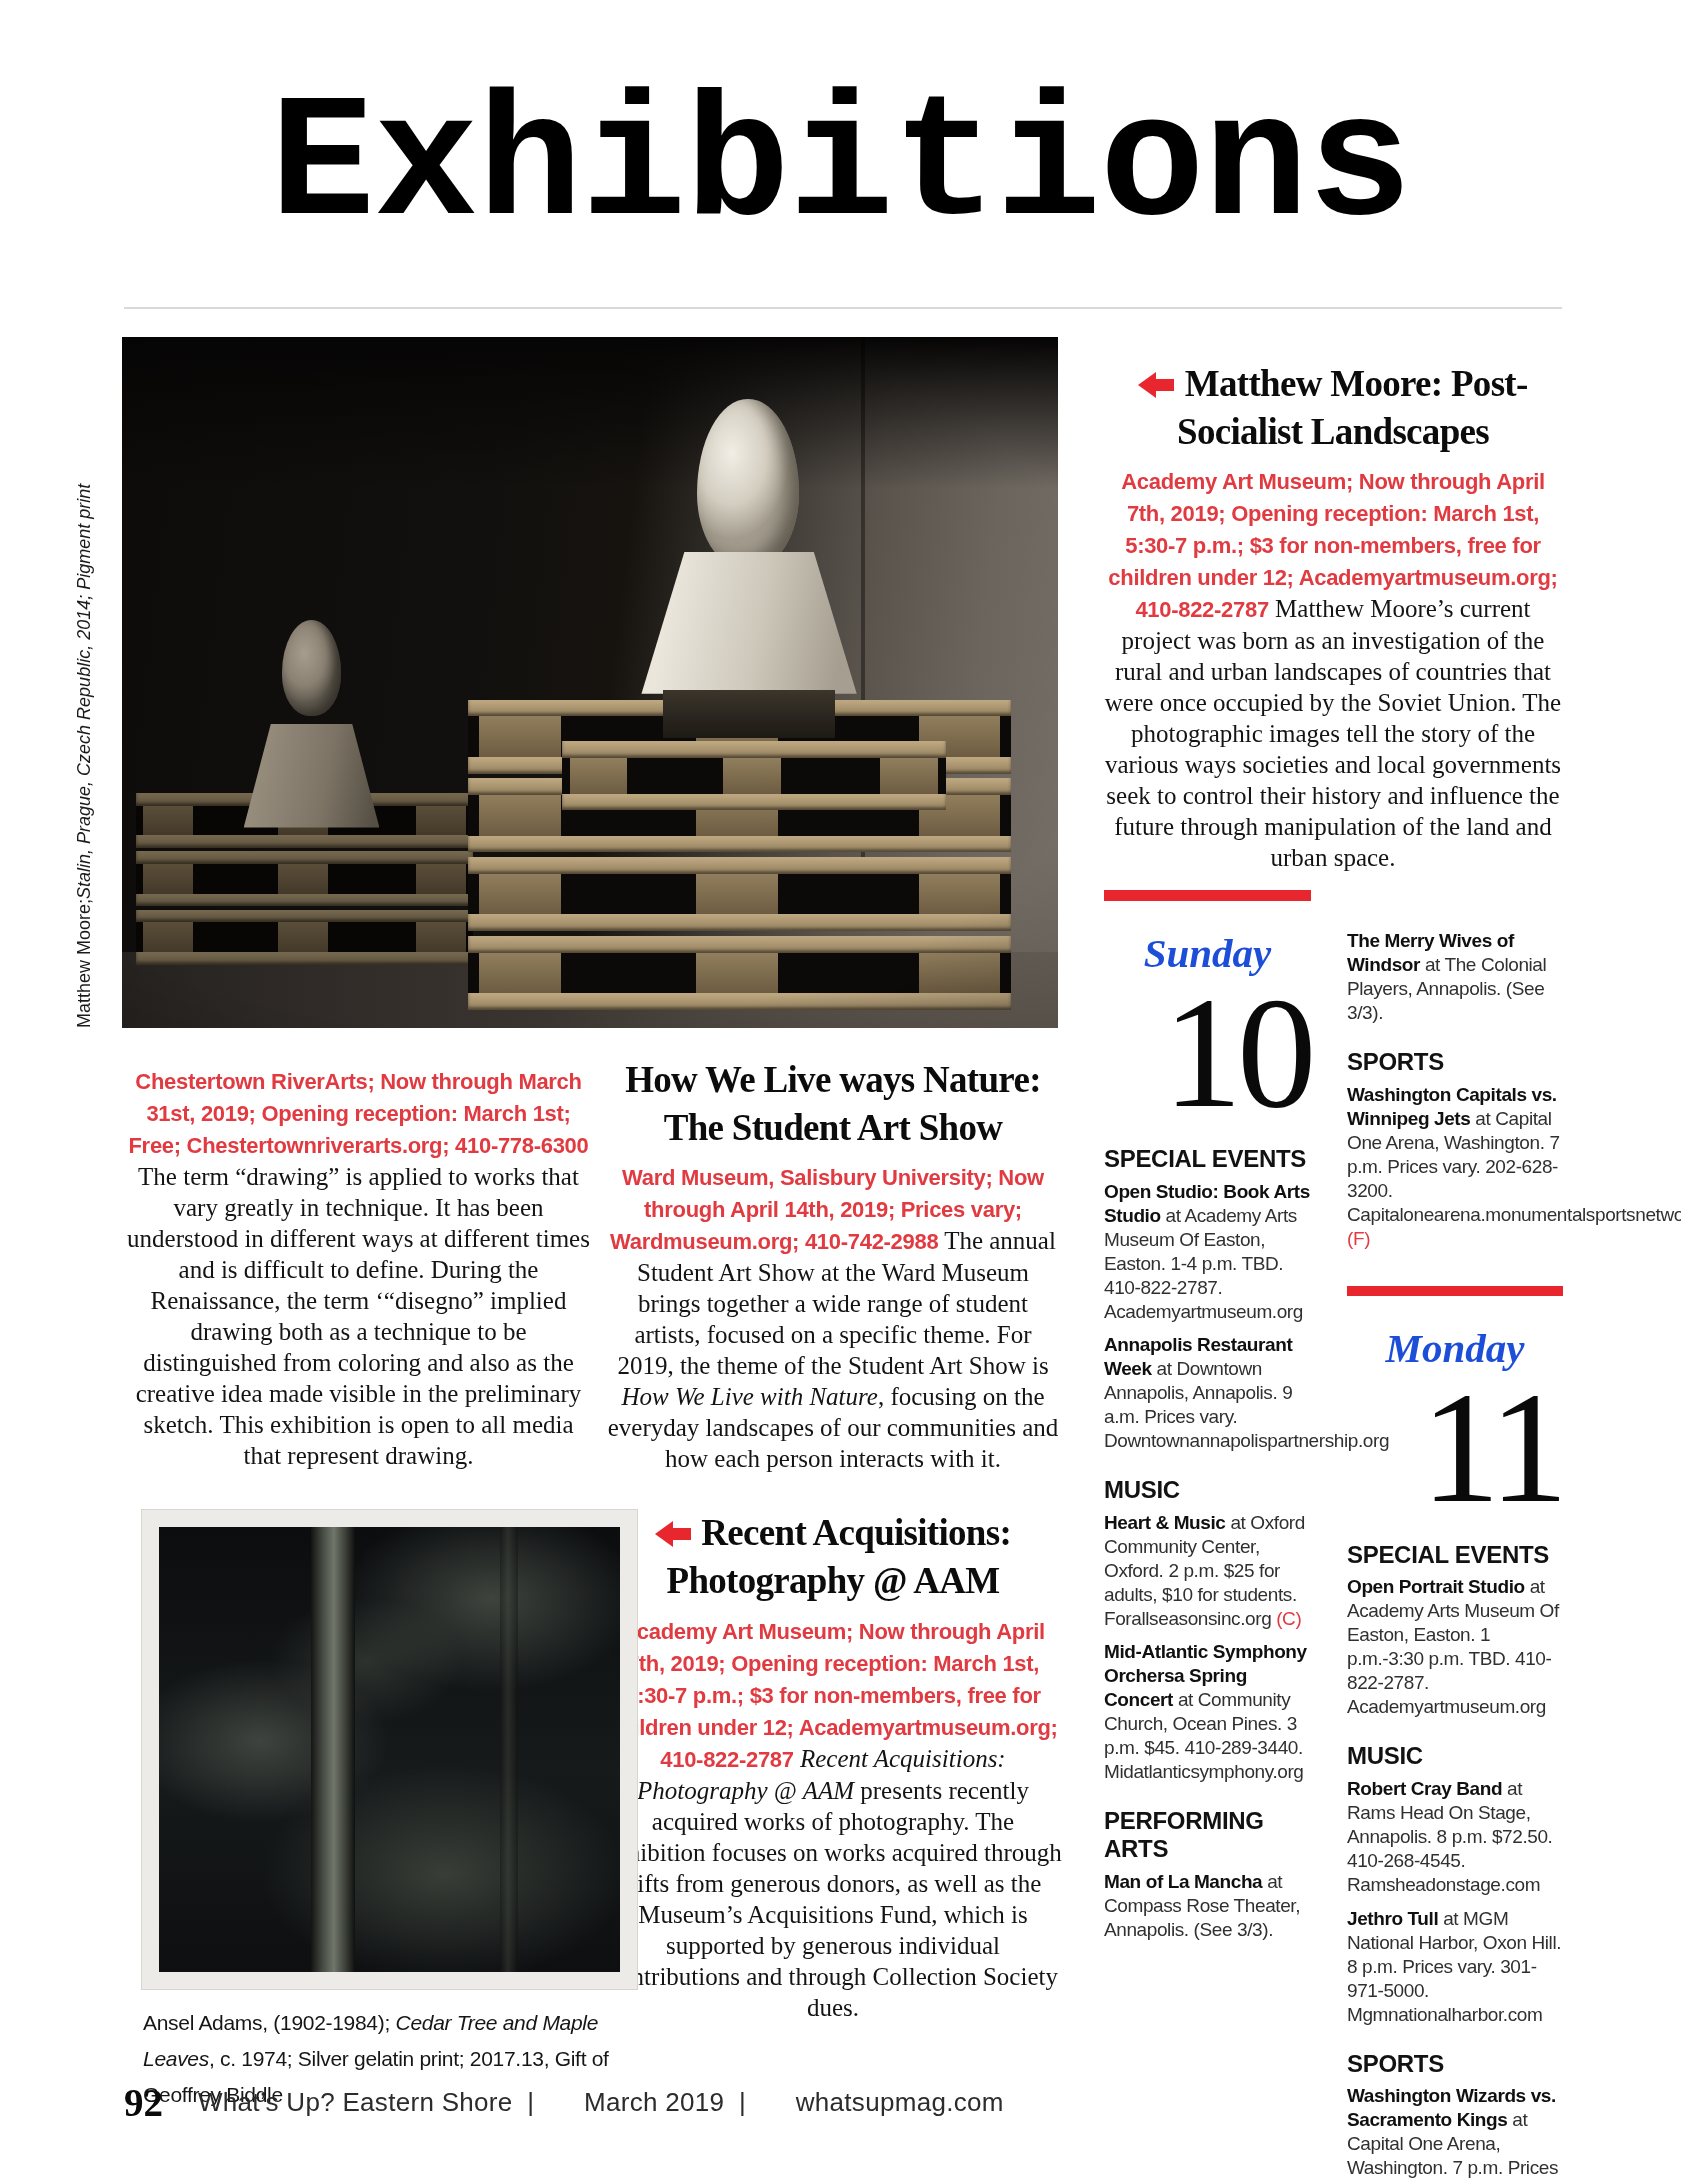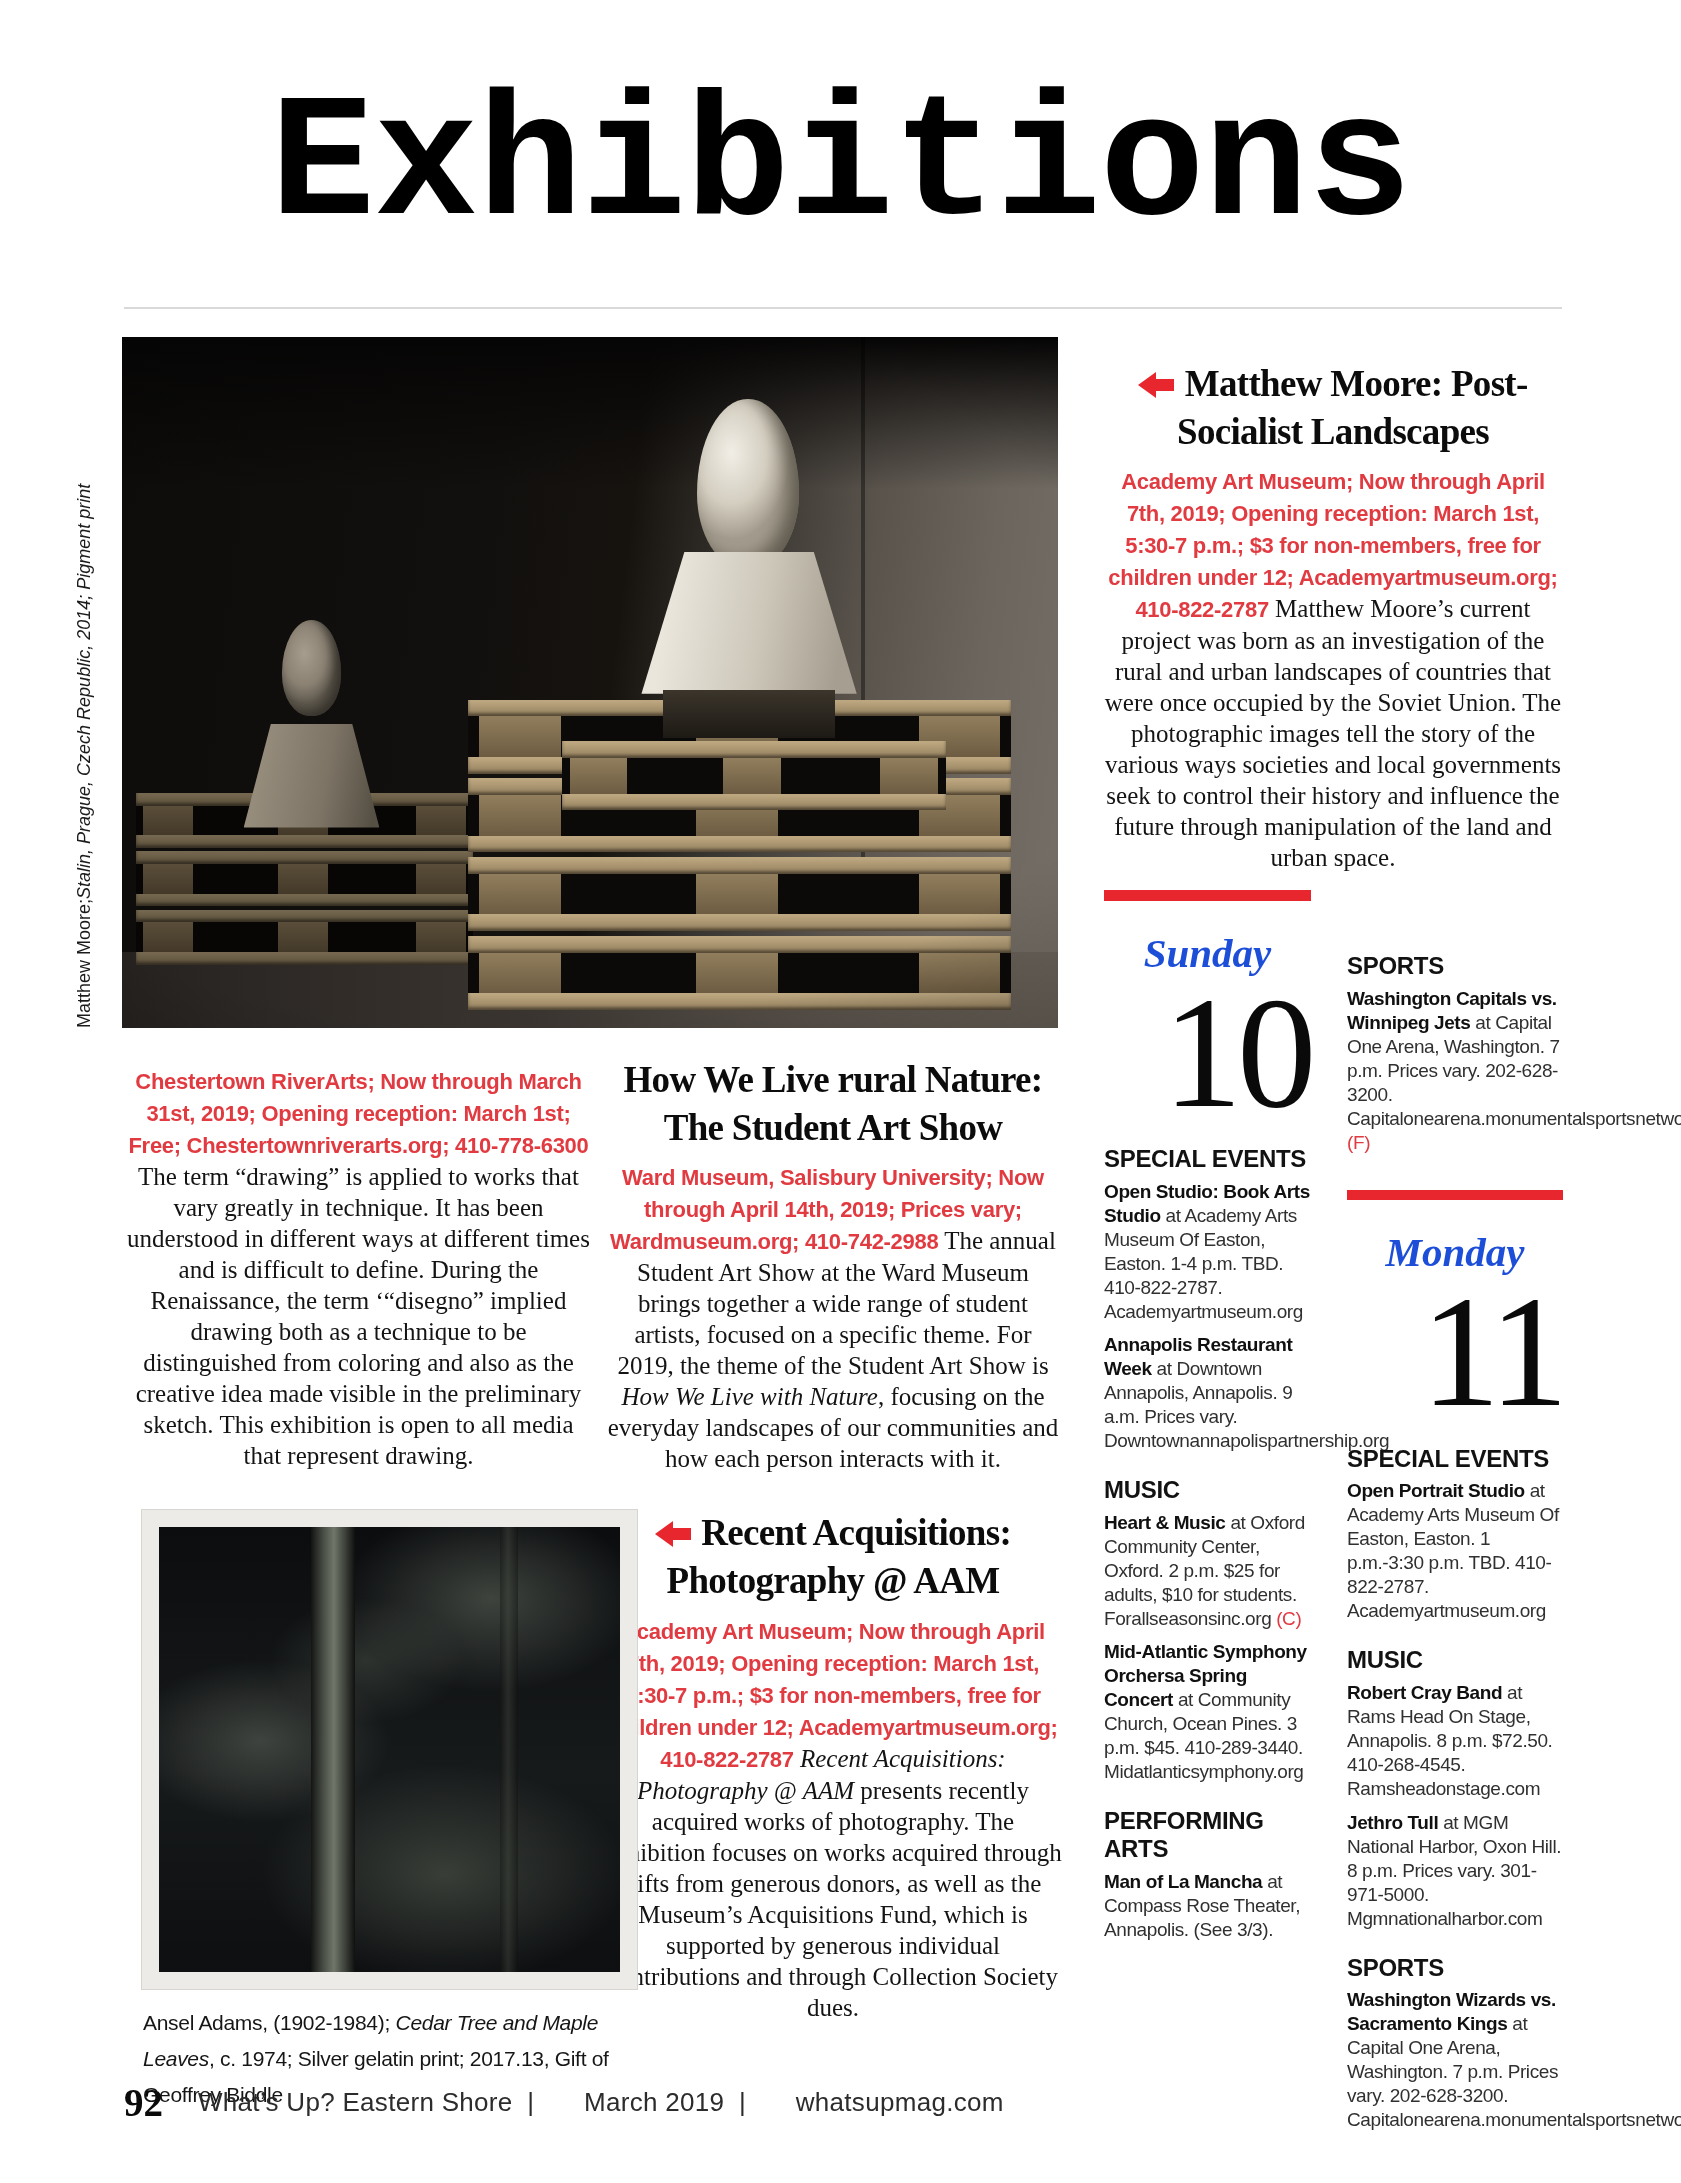--- a/index.html
+++ b/index.html
@@ -244,20 +244,21 @@
     <p class="entry"><b>Open Studio: Book Arts Studio</b><span> at Academy Arts Museum Of Easton, Easton. 1-4 p.m. TBD. 410-822-2787. Academyartmuseum.org</span></p>
     <p class="entry"><b>Annapolis Restaurant Week</b><span> at Downtown Annapolis, Annapolis. 9 a.m. Prices vary. Downtownannapolispartnership.org</span></p>
     <div class="sec-h">MUSIC</div>
     <p class="entry"><b>Heart &amp; Music</b><span> at Oxford Community Center, Oxford. 2 p.m. $25 for adults, $10 for students. Forallseasonsinc.org </span><span class="redmark" style="color: rgb(225, 58, 64);">(C)</span></p>
     <p class="entry"><b>Mid-Atlantic Symphony Orchersa Spring Concert</b><span> at Community Church, Ocean Pines. 3 p.m. $45. 410-289-3440. Midatlanticsymphony.org</span></p>
     <div class="sec-h">PERFORMING ARTS</div>
     <p class="entry"><b>Man of La Mancha</b><span> at Compass Rose Theater, Annapolis. (See 3/3).</span></p>
   </div>
 
   <div id="cal-right" class="cal-col">
+    <p class="entry"><b>The Merry Wives of Windsor</b><span> at The Colonial Players, Annapolis. (See 3/3).</span></p>
     <div class="sec-h">SPORTS</div>
     <p class="entry"><b>Washington Capitals vs. Winnipeg Jets</b><span> at Capital One Arena, Washington. 7 p.m. Prices vary. 202-628-3200. Capitalonearena.monumentalsportsnetwork.com </span><span class="redmark" style="color: rgb(225, 58, 64);">(F)</span></p>
     <div class="redbar" style="margin-top: 35px; background: rgb(232, 38, 45);"></div>
     <div class="dayname">Monday</div>
     <div class="daynum">11</div>
     <div class="sec-h first">SPECIAL EVENTS</div>
     <p class="entry"><b>Open Portrait Studio</b><span> at Academy Arts Museum Of Easton, Easton. 1 p.m.-3:30 p.m. TBD. 410-822-2787. Academyartmuseum.org</span></p>
     <div class="sec-h">MUSIC</div>
     <p class="entry"><b>Robert Cray Band</b><span> at Rams Head On Stage, Annapolis. 8 p.m. $72.50. 410-268-4545. Ramsheadonstage.com</span></p>
     <p class="entry"><b>Jethro Tull</b><span> at MGM National Harbor, Oxon Hill. 8 p.m. Prices vary. 301-971-5000. Mgmnationalharbor.com</span></p>
@@ -265,21 +266,21 @@
     <p class="entry"><b>Washington Wizards vs. Sacramento Kings</b><span> at Capital One Arena, Washington. 7 p.m. Prices vary. 202-628-3200. Capitalonearena.monumentalsportsnetwork.com </span></p>
   </div>
 
   <div id="col-drawing">
     <p class="art-para"><span class="info" style="color: rgb(225, 58, 64);">Chestertown RiverArts; Now through March 31st, 2019; Opening reception: March 1st; Free; Chestertownriverarts.org; 410-778-6300</span><span class="bodytext"> The term “drawing” is applied to works that vary greatly in technique. It has been understood in different ways at different times and is difficult to define. During the Renaissance, the term ‘“disegno” implied drawing both as a technique to be distinguished from coloring and also as the creative idea made visible in the preliminary sketch. This exhibition is open to all media that represent drawing.</span></p>
   </div>
 
   <div id="col-mid">
     <div>
       <div class="art-title">
-        <span>How We Live rural Nature:</span><br>
+        <span>How We Live ways Nature:</span><br>
         <span>The Student Art Show</span>
       </div>
       <p class="art-para"><span class="info" style="color: rgb(225, 58, 64);">Ward Museum, Salisbury University; Now through April 14th, 2019; Prices vary; Wardmuseum.org; 410-742-2988</span><span class="bodytext"> The annual Student Art Show at the Ward Museum brings together a wide range of student artists, focused on a specific theme. For 2019, the theme of the Student Art Show is </span><span class="bodytext it">How We Live with Nature</span><span class="bodytext">, focusing on the everyday landscapes of our communities and how each person interacts with it.</span></p>
     </div>
     <div id="art-recent">
       <div class="art-title">
         <span class="arrow"><i class="tri" style="border-right: 18px solid rgb(232, 38, 45);"></i><i class="bar" style="background: rgb(232, 38, 45);"></i></span><span>Recent Acquisitions:</span><br>
         <span>Photography @ AAM</span>
       </div>
       <p class="art-para"><span class="info" style="color: rgb(225, 58, 64);">Academy Art Museum; Now through April 7th, 2019; Opening reception: March 1st, 5:30-7 p.m.; $3 for non-members, free for children under 12; Academyartmuseum.org; 410-822-2787</span><span class="bodytext it"> Recent Acquisitions: Photography @ AAM</span><span class="bodytext"> presents recently acquired works of photography. The exhibition focuses on works acquired through gifts from generous donors, as well as the Museum’s Acquisitions Fund, which is supported by generous individual contributions and through Collection Society dues.</span></p>

